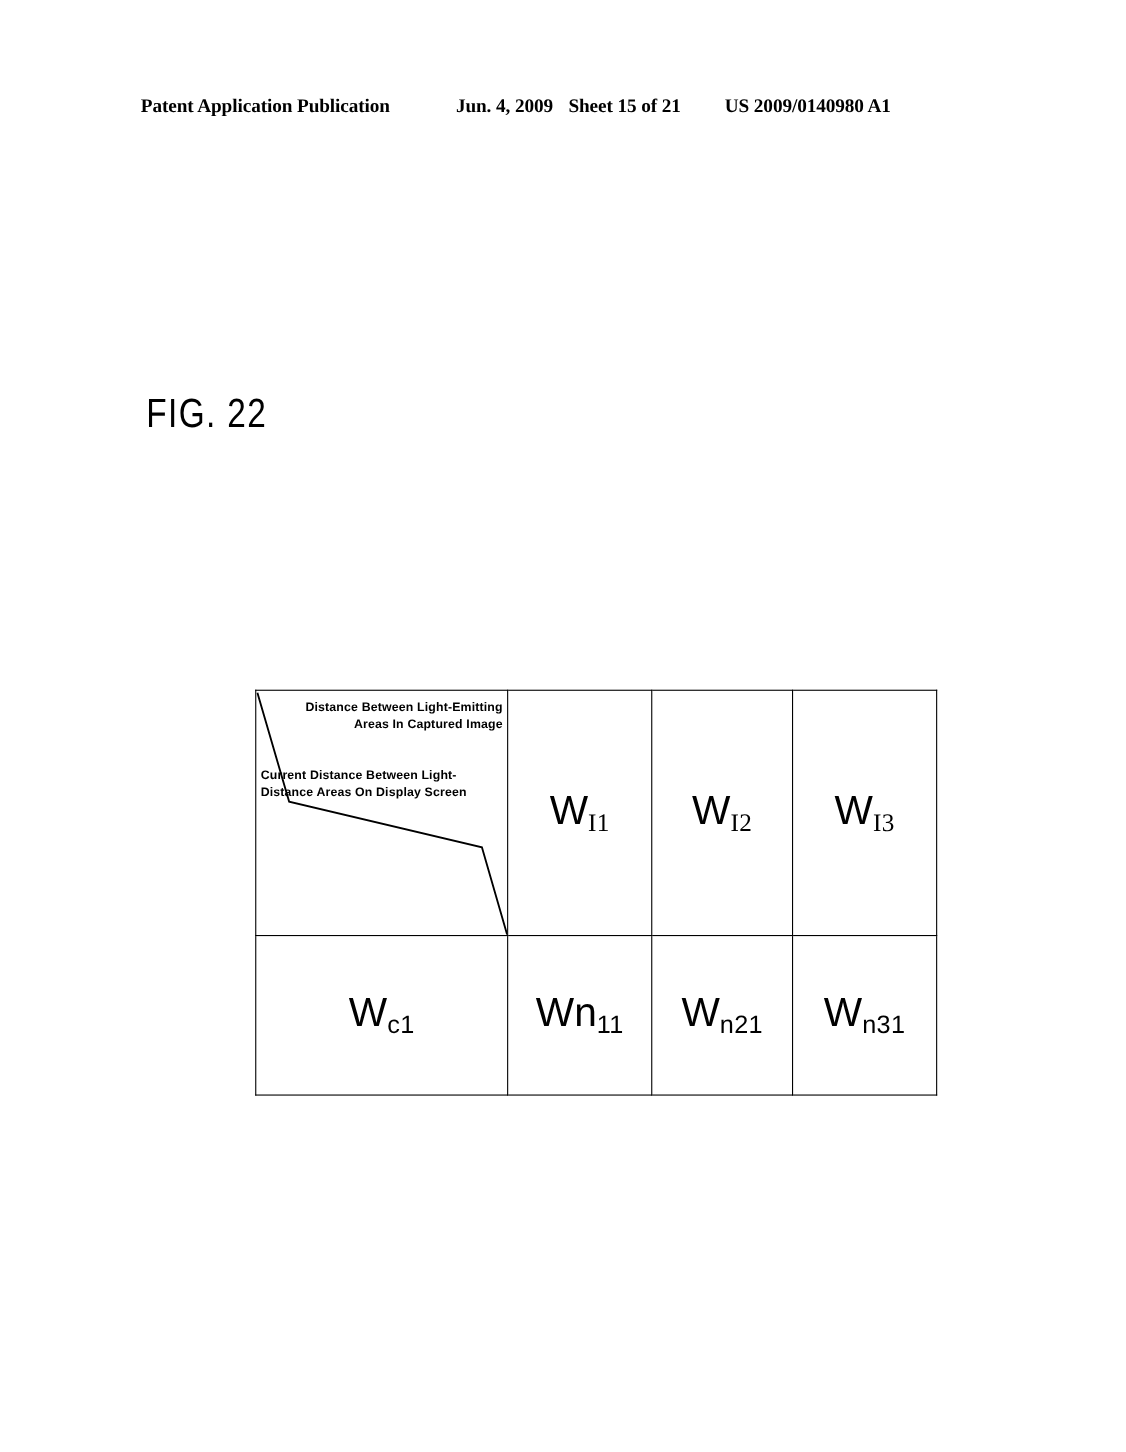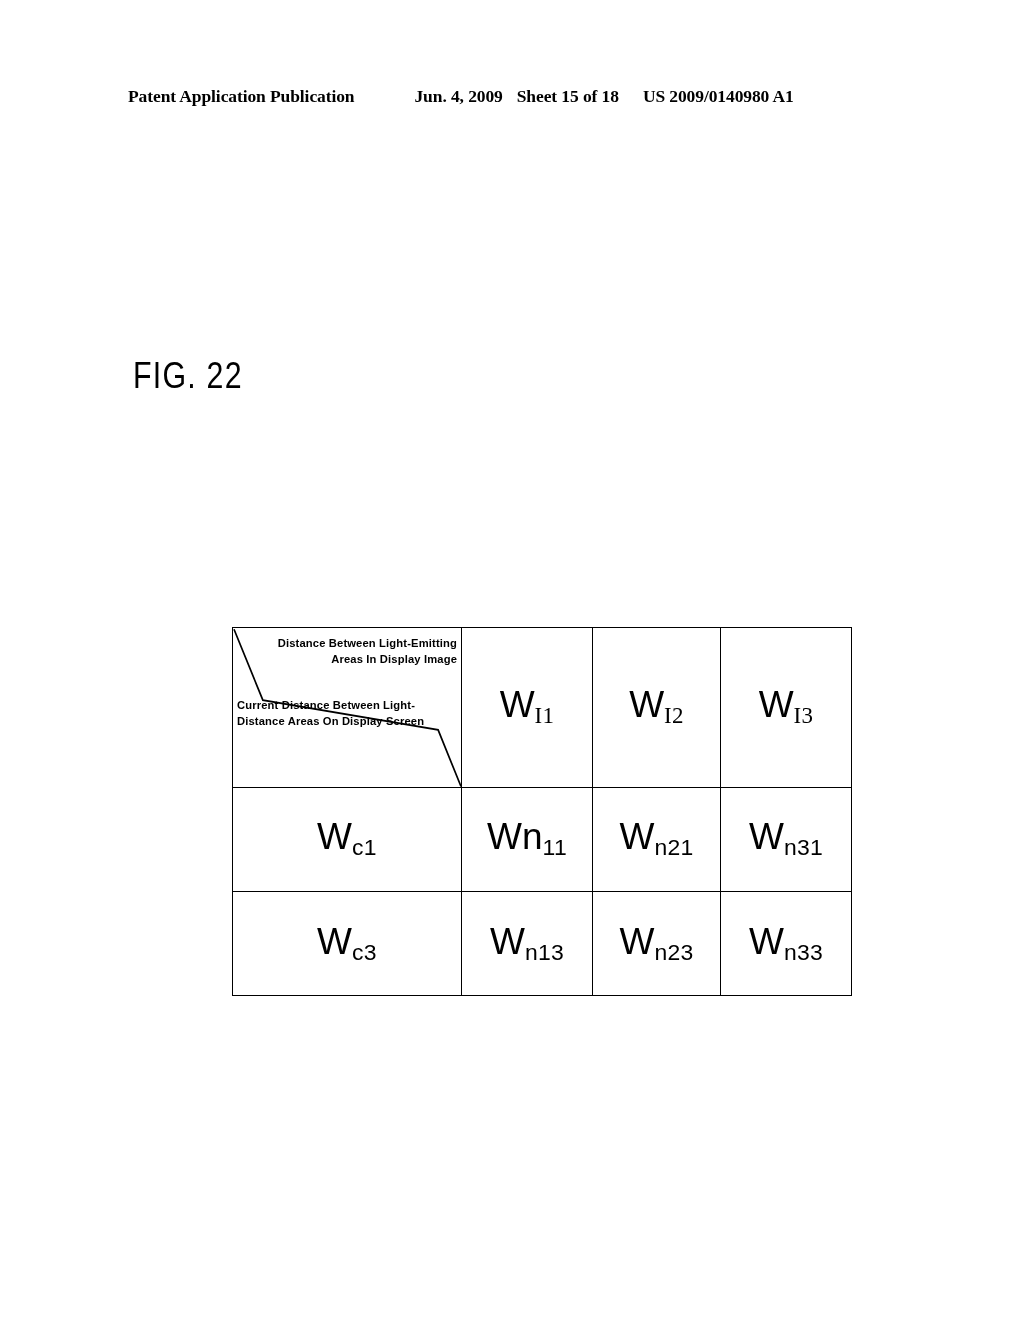--- a/index.html
+++ b/index.html
@@ -27,21 +27,21 @@
     align-items: flex-start;
     font-family: "Liberation Serif", serif;
     font-weight: bold;
     font-size: 17.5px;
     letter-spacing: -0.1px;
     white-space: nowrap;
   }
   .hdr-pub      { flex: 0 0 auto; }
   .hdr-date     { flex: 0 0 auto; margin-left: 60px; }
   .hdr-sheet    { flex: 0 0 auto; margin-left: 14px; }
-  .hdr-docnum   { flex: 0 0 auto; margin-left: 24px; }
+  .hdr-docnum   { flex: 0 0 auto; margin-left: 40px; }
 
   
   .fig-label {
     position: absolute;
     top: 355px;
     left: 133px;
     font-family: "Liberation Sans", sans-serif;
     font-size: 37px;
     font-weight: 400;
     letter-spacing: 1.5px;
@@ -138,21 +138,21 @@
   .mvar .sub-serif {
     font-family: "Liberation Serif", serif;
   }
 </style>
 </head>
 <body>
 
 <div class="page-header">
   <span class="hdr-pub">Patent Application Publication</span>
   <span class="hdr-date">Jun. 4, 2009</span>
-  <span class="hdr-sheet">Sheet 15 of 18</span>
+  <span class="hdr-sheet">Sheet 15 of 21</span>
   <span class="hdr-docnum">US 2009/0140980 A1</span>
 </div>
 
 <div class="fig-label">FIG. 22</div>
 
 <div class="fig-table-wrap">
   <table class="fig-table">
     <colgroup>
       <col class="c-label">
         <col class="c-d1">
@@ -162,21 +162,21 @@
     <tbody>
 
       <tr class="row-head">
         <td class="corner-cell">
           <div class="corner-inner">
             <svg class="corner-svg" viewBox="0 0 229 123" preserveAspectRatio="none">
               <polyline points="1,1 30,56 206,79 229,123" fill="none" stroke="#000000" stroke-width="1.7" vector-effect="non-scaling-stroke"></polyline>
             </svg>
             <div class="corner-label upper">
               <div>Distance Between Light-Emitting</div>
-              <div>Areas In Display Image</div>
+              <div>Areas In Captured Image</div>
             </div>
             <div class="corner-label lower">
               <div>Current Distance Between Light-</div>
               <div>Distance Areas On Display Screen</div>
             </div>
           </div>
         </td>
         <td>
           <span class="mvar"><span>W</span><span class="sub sub-serif">I1</span></span>
         </td>
@@ -197,29 +197,15 @@
         </td>
         <td>
           <span class="mvar"><span>W</span><span class="sub">n21</span></span>
         </td>
         <td>
           <span class="mvar"><span>W</span><span class="sub">n31</span></span>
         </td>
       </tr>
 
 
-      <tr class="row-body">
-        <td>
-          <span class="mvar"><span>W</span><span class="sub">c3</span></span>
-        </td>
-        <td>
-          <span class="mvar"><span>W</span><span class="sub">n13</span></span>
-        </td>
-        <td>
-          <span class="mvar"><span>W</span><span class="sub">n23</span></span>
-        </td>
-        <td>
-          <span class="mvar"><span>W</span><span class="sub">n33</span></span>
-        </td>
-      </tr>
     </tbody>
   </table>
 </div>
 
 </body></html>

